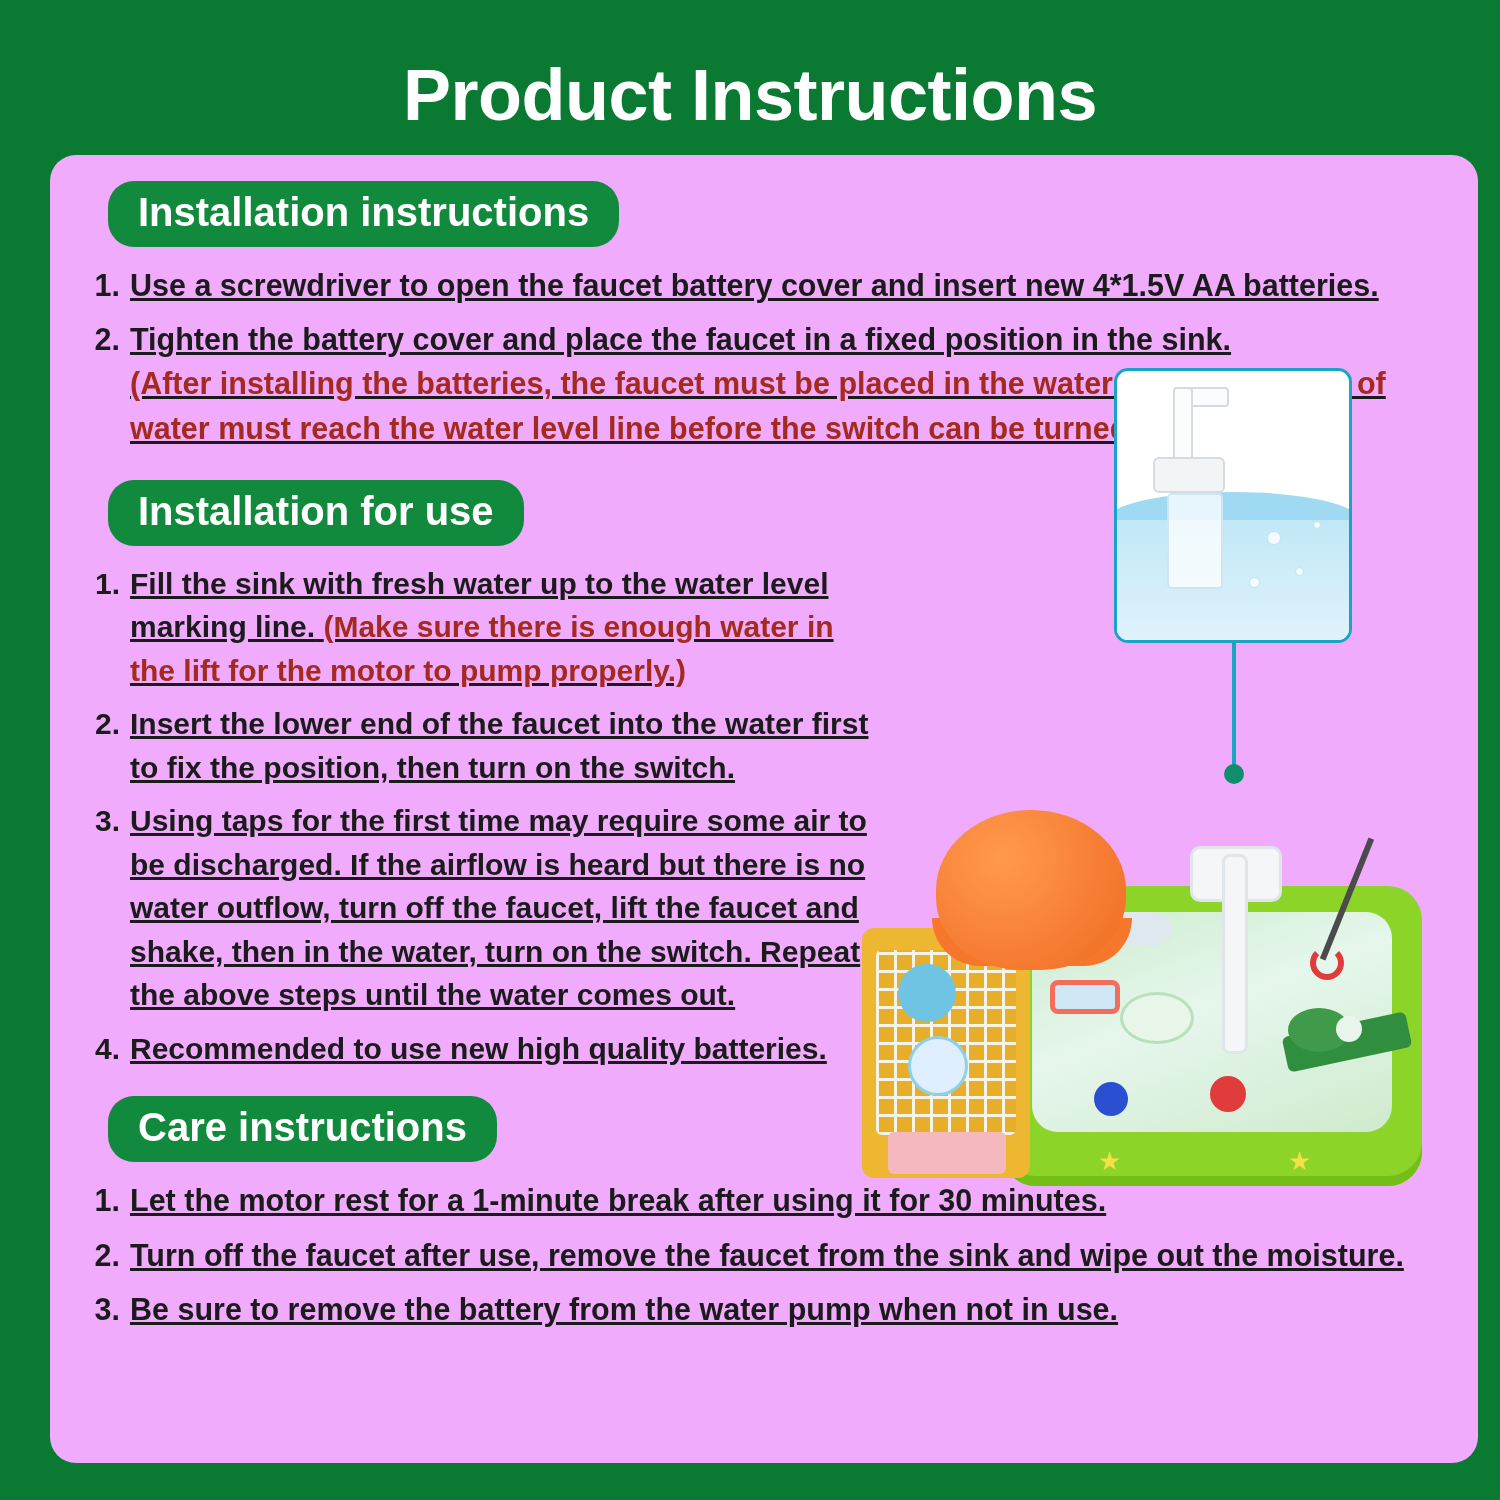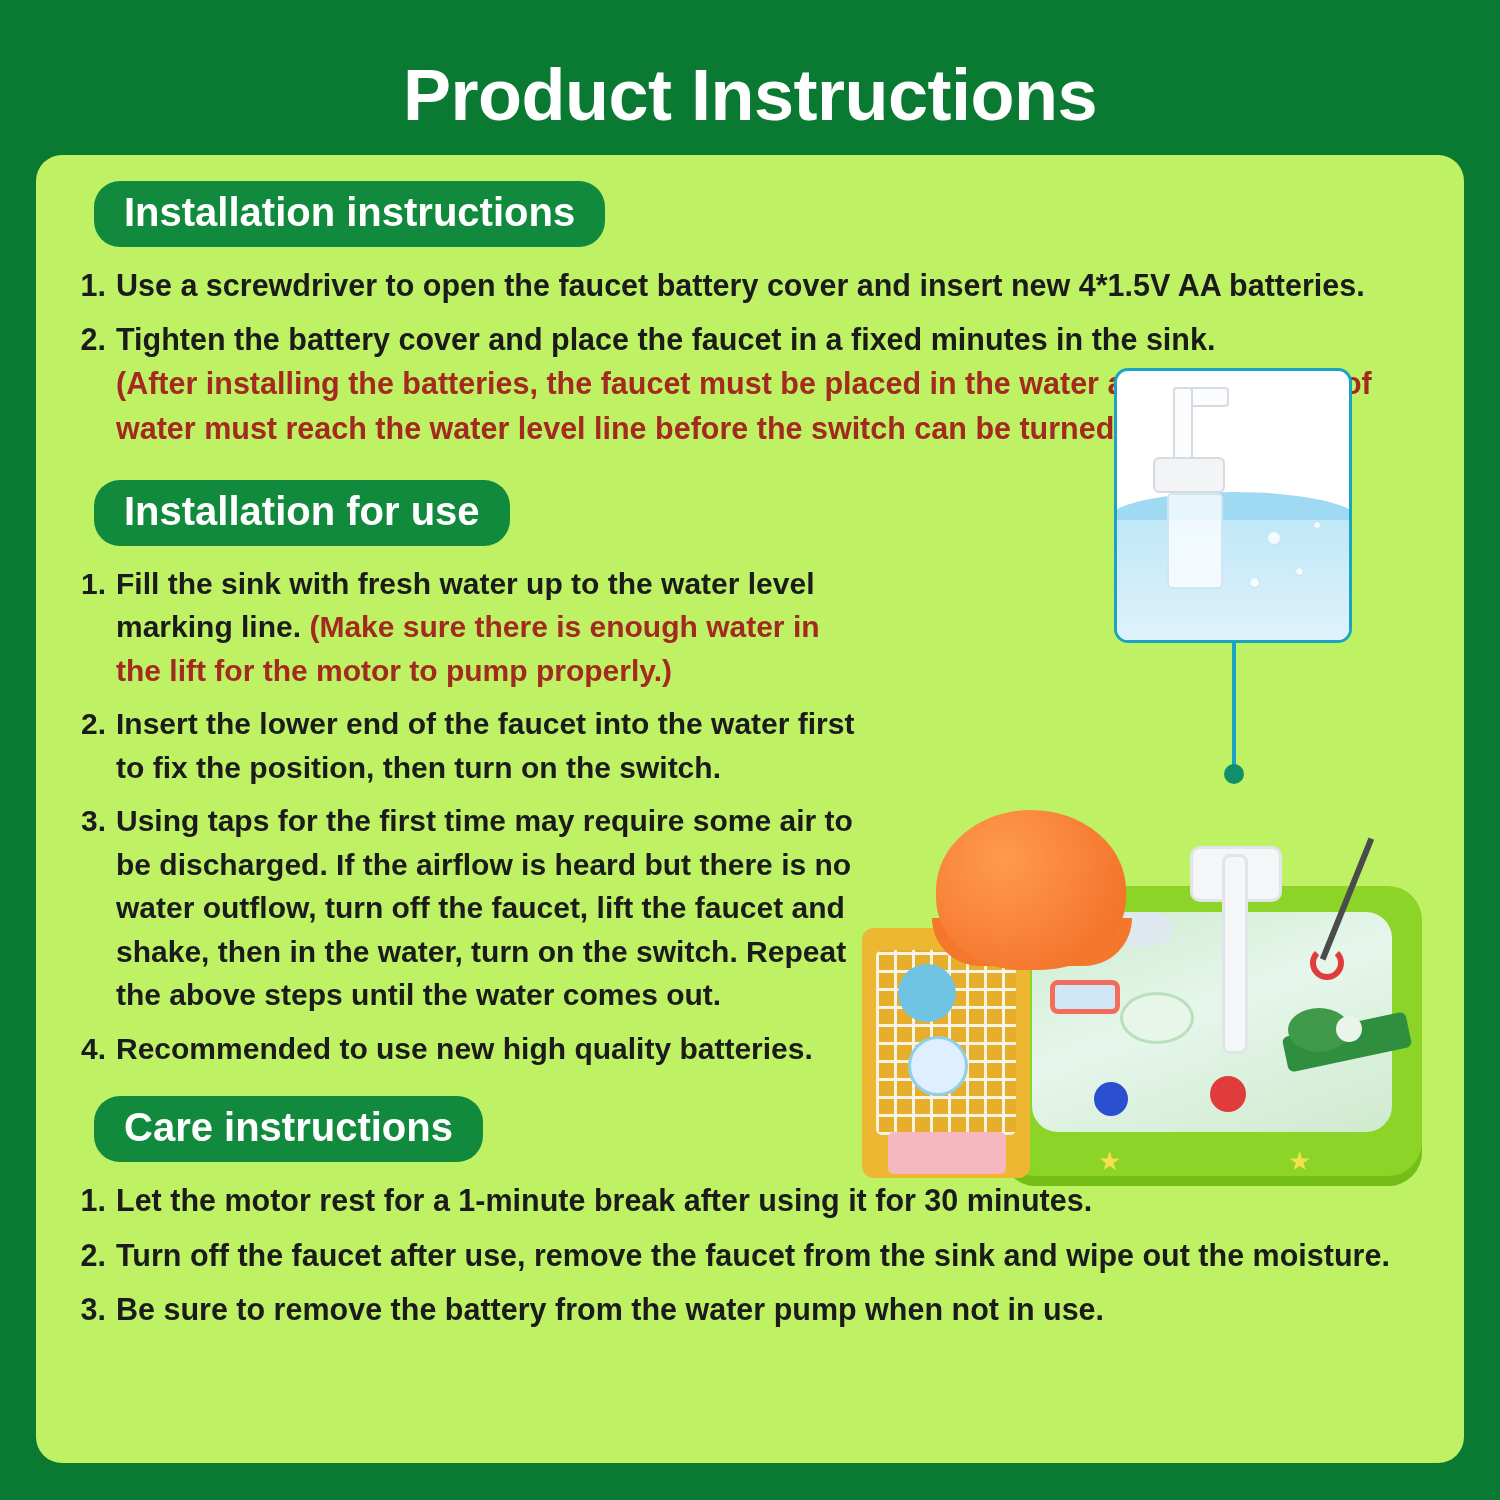--- a/index.html
+++ b/index.html
@@ -26,25 +26,25 @@
     font-size: 72px;
     font-weight: bold;
     letter-spacing: -0.5px;
     padding-top: 40px;
     padding-bottom: 14px;
     line-height: 1.1;
   }
 
   .card {
     position: absolute;
-    left: 36px;
+    left: 50px;
     top: 155px;
     width: 1428px;
     height: 1308px;
-    background: #bef264;
+    background: #f0abfc;
     border-radius: 26px;
     padding: 26px 34px 0 34px;
   }
 
   .section-head {
     display: inline-block;
     background: #118a3d;
     color: #ffffff;
     font-size: 40px;
     font-weight: bold;
@@ -70,21 +70,21 @@
   }
 
   .num {
     flex: 0 0 auto;
     width: 46px;
     text-align: right;
     padding-right: 10px;
     font-weight: bold;
   }
 
-  .item-body { flex: 1 1 auto; }
+  .item-body { flex: 1 1 auto; text-decoration: underline; }
 
   .red { color: #a32a1e; }
 
   
   .use-wrap {
     position: relative;
   }
   .use-col {
     width: 790px;
   }
@@ -331,21 +331,21 @@
     
     <div class="section-head">Installation instructions</div>
     <ul class="list">
       <li class="item">
         <span class="num">1.</span>
         <span class="item-body">Use a screwdriver to open the faucet battery cover and insert new 4*1.5V AA batteries.</span>
       </li>
       <li class="item">
         <span class="num">2.</span>
         <span class="item-body">
-          <span>Tighten the battery cover and place the faucet in a fixed minutes in the sink.</span>
+          <span>Tighten the battery cover and place the faucet in a fixed position in the sink.</span>
           <br>
           <span class="red">(After installing the batteries, the faucet must be placed in the water and the amount of water must reach the water level line before the switch can be turned on.)</span>
         </span>
       </li>
     </ul>
 
     
     <div class="section-head" style="margin-top:30px;">Installation for use</div>
     <div class="use-wrap">
       <ul class="list use-col">

